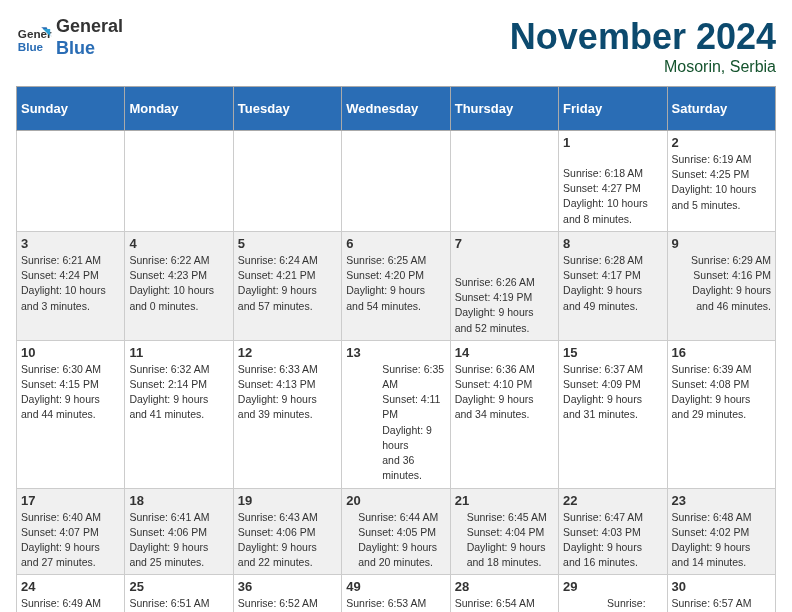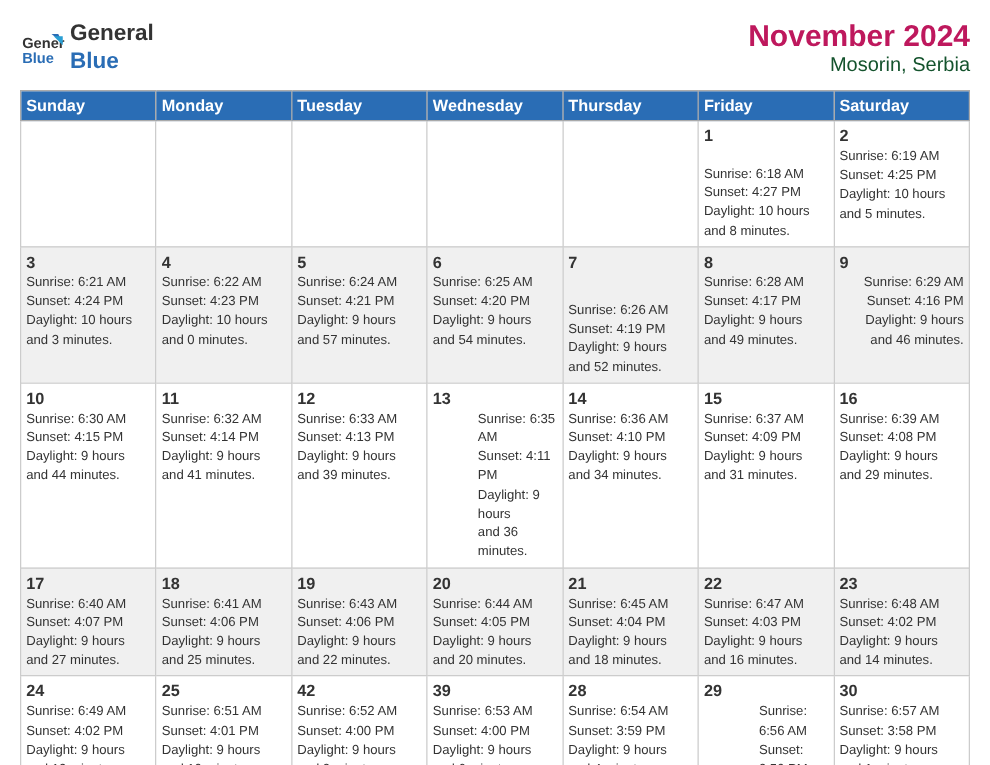--- a/index.html
+++ b/index.html
@@ -29,38 +29,38 @@
     }
     .logo-text span { display: block; }
     .logo-icon {
       width: 36px;
       height: 36px;
     }
     .title-block {
       text-align: right;
     }
     .month-year {
-      font-size: 24px;
+      font-size: 36px;
       font-weight: bold;
-      color: #be185d;
+      color: #0c4a6e;
     }
     .location {
       font-size: 16px;
       color: #14532d;
     }
     .calendar {
       width: 100%;
       border-collapse: collapse;
     }
     .calendar th {
       background-color: #2a6db5;
       color: #fff;
       font-size: 13px;
       font-weight: bold;
-      padding: 4px 4px;
+      padding: 14px 4px;
       text-align: left;
       border: 1px solid #aaa;
     }
     .calendar td {
       border: 1px solid #ccc;
       vertical-align: top;
       padding: 4px;
       width: calc(100%/7);
       min-height: 80px;
       font-size: 11px;
@@ -197,21 +197,21 @@
         <td>
           <span class="day-num">10</span>
           <div class="day-info" style="white-space: pre-line;">Sunrise: 6:30 AM
 Sunset: 4:15 PM
 Daylight: 9 hours
 and 44 minutes.</div>
         </td>
         <td>
           <span class="day-num">11</span>
           <div class="day-info" style="white-space: pre-line;">Sunrise: 6:32 AM
-Sunset: 4:14 PM
+Sunset: 2:14 PM
 Daylight: 9 hours
 and 41 minutes.</div>
         </td>
         <td>
           <span class="day-num">12</span>
           <div class="day-info" style="white-space: pre-line;">Sunrise: 6:33 AM
 Sunset: 4:13 PM
 Daylight: 9 hours
 and 39 minutes.</div>
         </td>
@@ -261,28 +261,28 @@
         </td>
         <td>
           <span class="day-num">19</span>
           <div class="day-info" style="white-space: pre-line;">Sunrise: 6:43 AM
 Sunset: 4:06 PM
 Daylight: 9 hours
 and 22 minutes.</div>
         </td>
         <td>
           <span class="day-num">20</span>
-          <div class="day-info" style="white-space: pre-line;">Sunrise: 6:44 AM
+          <div class="day-info" style="white-space: pre-line; margin-left: 12px;">Sunrise: 6:44 AM
 Sunset: 4:05 PM
 Daylight: 9 hours
 and 20 minutes.</div>
         </td>
         <td>
           <span class="day-num">21</span>
-          <div class="day-info" style="white-space: pre-line;">Sunrise: 6:45 AM
+          <div class="day-info" style="white-space: pre-line; margin-left: 12px;">Sunrise: 6:45 AM
 Sunset: 4:04 PM
 Daylight: 9 hours
 and 18 minutes.</div>
         </td>
         <td>
           <span class="day-num">22</span>
           <div class="day-info" style="white-space: pre-line;">Sunrise: 6:47 AM
 Sunset: 4:03 PM
 Daylight: 9 hours
 and 16 minutes.</div>
@@ -304,28 +304,28 @@
 and 12 minutes.</div>
         </td>
         <td>
           <span class="day-num">25</span>
           <div class="day-info" style="white-space: pre-line;">Sunrise: 6:51 AM
 Sunset: 4:01 PM
 Daylight: 9 hours
 and 10 minutes.</div>
         </td>
         <td>
-          <span class="day-num">42</span>
+          <span class="day-num">36</span>
           <div class="day-info" style="white-space: pre-line;">Sunrise: 6:52 AM
 Sunset: 4:00 PM
 Daylight: 9 hours
 and 8 minutes.</div>
         </td>
         <td>
-          <span class="day-num">39</span>
+          <span class="day-num">49</span>
           <div class="day-info" style="white-space: pre-line;">Sunrise: 6:53 AM
 Sunset: 4:00 PM
 Daylight: 9 hours
 and 6 minutes.</div>
         </td>
         <td>
           <span class="day-num">28</span>
           <div class="day-info" style="white-space: pre-line;">Sunrise: 6:54 AM
 Sunset: 3:59 PM
 Daylight: 9 hours

